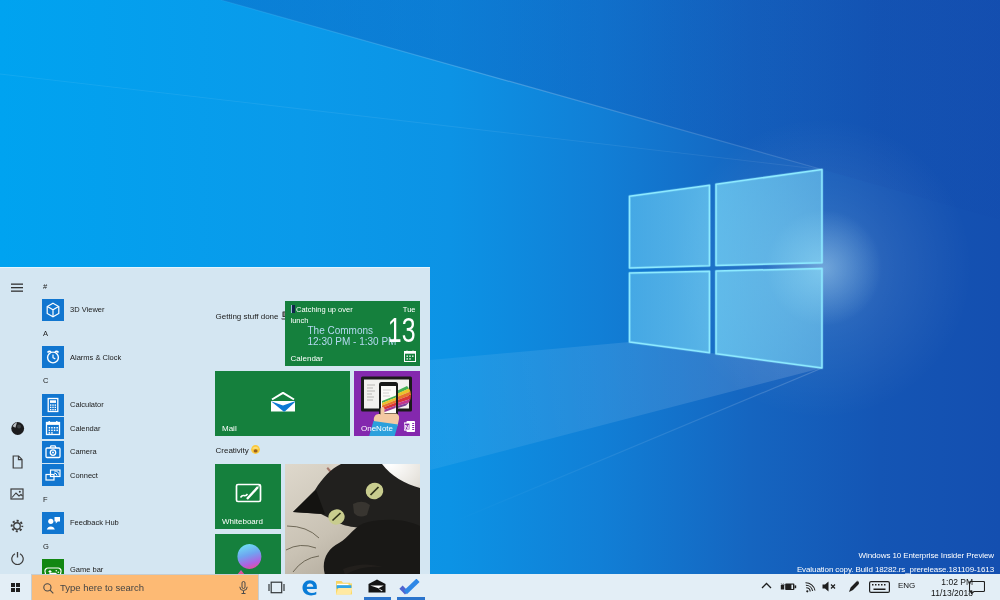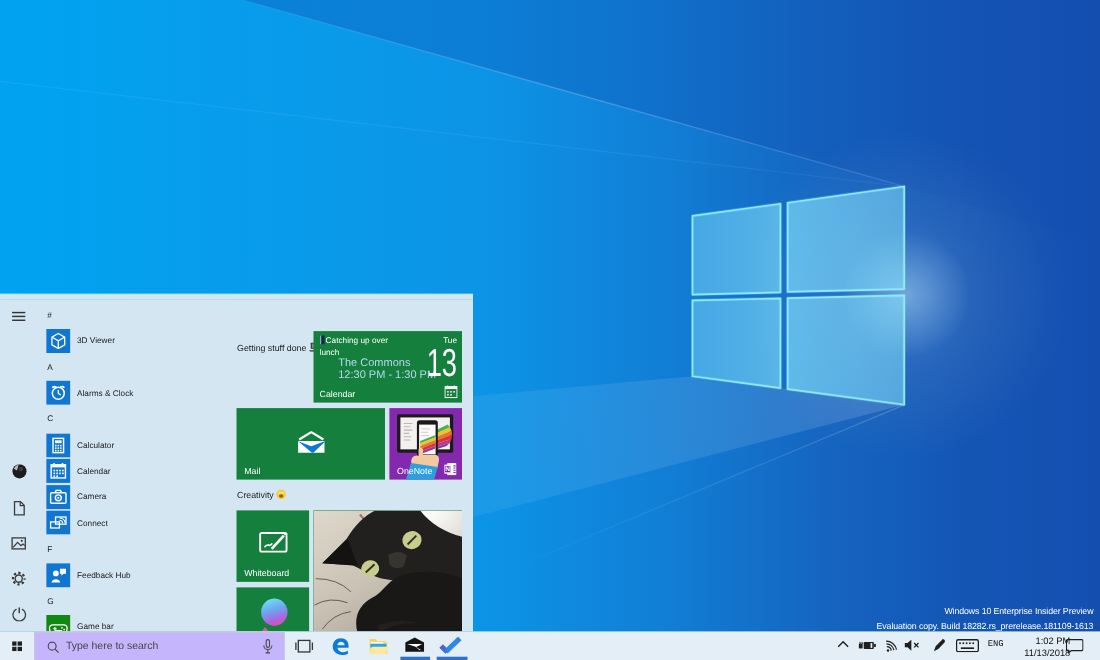--- a/index.html
+++ b/index.html
@@ -8,21 +8,21 @@
   .abs { position:absolute; }
   
   #menu { position:absolute; left:0; top:272px; width:430px; height:302px; background:#d4e6f2; overflow:hidden; }
   .hdr { position:absolute; font-size:7.5px; color:#1b1b1b; left:43px; }
   .appicon { position:absolute; left:42px; width:22px; height:22px; }
   .applabel { position:absolute; left:70px; font-size:7.5px; color:#1b1b1b; }
   .tile { position:absolute; background:#15803d; }
   .tlabel { position:absolute; left:7px; bottom:3.5px; font-size:8px; color:#fff; }
   
   #taskbar { position:absolute; left:0; top:574px; width:1000px; height:26px; background:#e3eef6; }
-  #searchbox { position:absolute; left:31px; top:0px; width:228px; height:26px; background:#c4b5fd; border:1px solid #c5cdd2; border-bottom:none; }
+  #searchbox { position:absolute; left:31px; top:0px; width:228px; height:26px; background:#fdba74; border:1px solid #c5cdd2; border-bottom:none; }
   .trayico { position:absolute; top:0; }
   #ovltext { position:absolute; right:6px; top:549px; text-align:right; color:#ffffff; font-size:8px; line-height:13.5px; letter-spacing:-0.1px; }
 </style>
 </head>
 <body>
 <div id="stage">
 
 <svg class="abs" width="1000" height="600" viewBox="0 0 1000 600" style="left:0;top:0">
   <defs>
     <linearGradient id="base" x1="0" y1="0" x2="1000" y2="0" gradientUnits="userSpaceOnUse">
@@ -457,20 +457,20 @@
         <rect x="0.6" y="0.6" width="19.8" height="10.8" rx="1.5" fill="none" stroke="#1f1f1f" stroke-width="1.2"></rect>
         <g fill="#1f1f1f">
           <rect x="3" y="3" width="1.5" height="1.5"></rect>
           <rect x="6" y="3" width="1.5" height="1.5"></rect>
           <rect x="9" y="3" width="1.5" height="1.5"></rect>
           <rect x="12" y="3" width="1.5" height="1.5"></rect>
           <rect x="15" y="3" width="1.5" height="1.5"></rect>
           <rect x="4.5" y="7.5" width="12" height="1.5"></rect>
         </g>
       </svg>
-  <div style="position:absolute;left:898px;top:7px;font-size:8px;color:#111;font-family:Liberation Mono, monospace;">ENG</div>
+  <div style="position:absolute;left:898px;top:7px;font-size:8px;color:#111;">ENG</div>
   <div style="position:absolute;left:909px;top:2.5px;width:64px;text-align:right;font-size:8.5px;color:#111;line-height:11.5px;">1:02 PM<br>11/13/2018</div>
   <svg class="trayico" style="left:969px;top:7px" width="16" height="13" viewBox="0 0 16 13">
         <path d="M1.5,0.5 L14.5,0.5 A1,1 0 0 1 15.5,1.5 L15.5,9.5 A1,1 0 0 1 14.5,10.5 L5,10.5 L2.5,12.5 L2.5,10.5 L1.5,10.5 A1,1 0 0 1 0.5,9.5 L0.5,1.5 A1,1 0 0 1 1.5,0.5 Z" fill="none" stroke="#1f1f1f" stroke-width="1.1"></path>
       </svg>
 </div>
 
 </div>
 
 </body></html>

